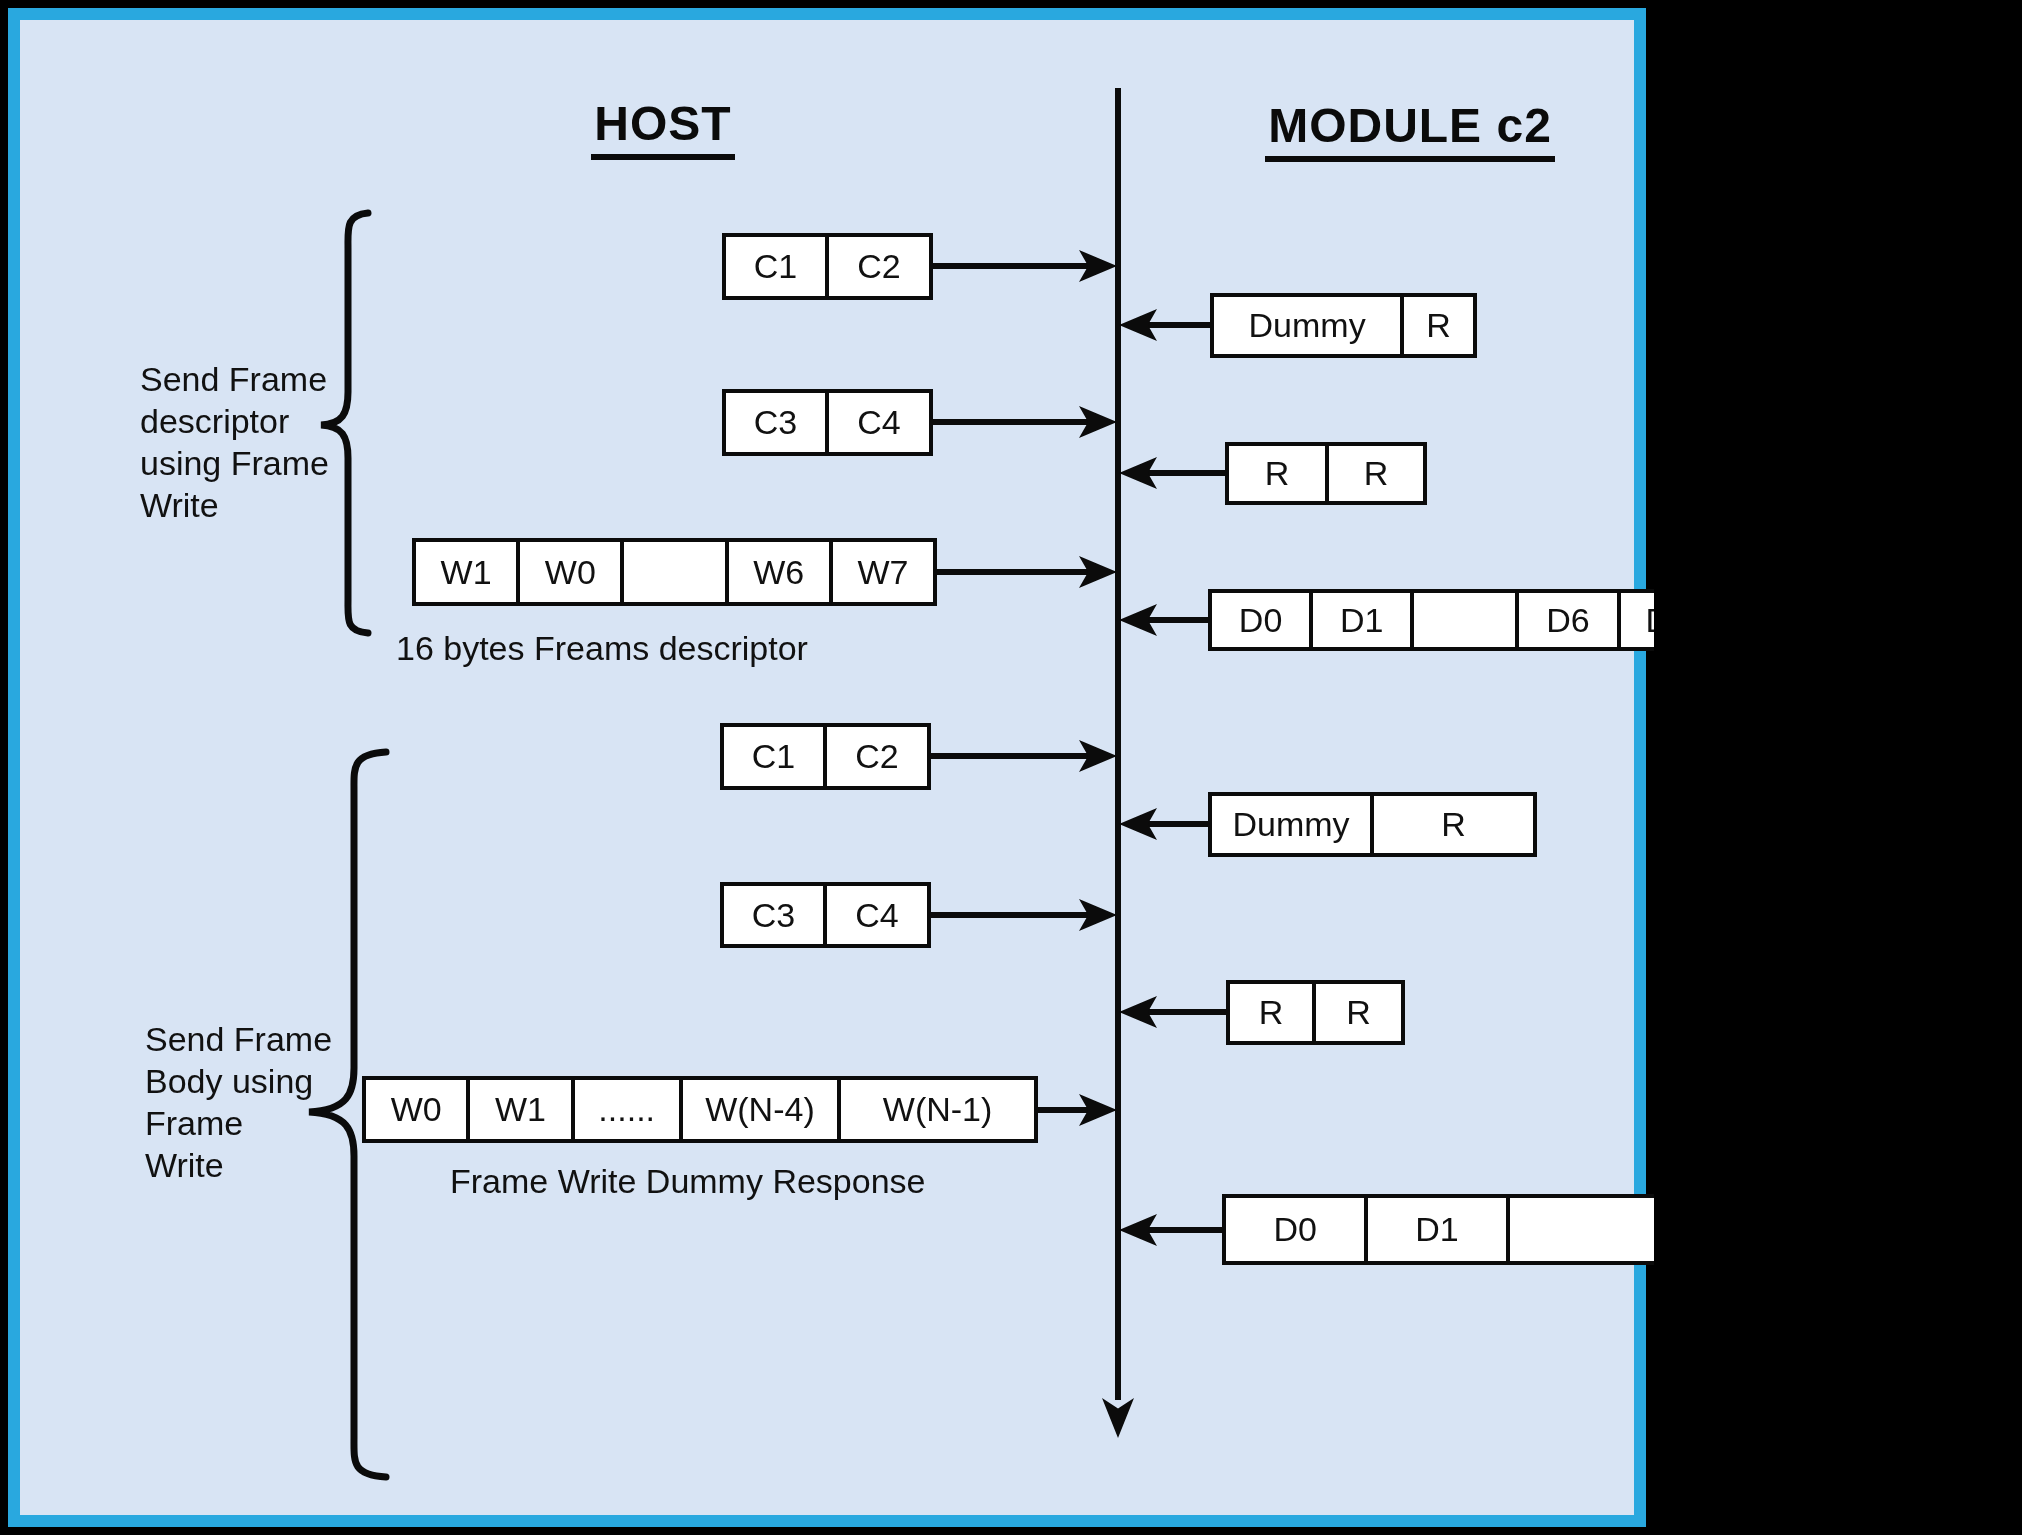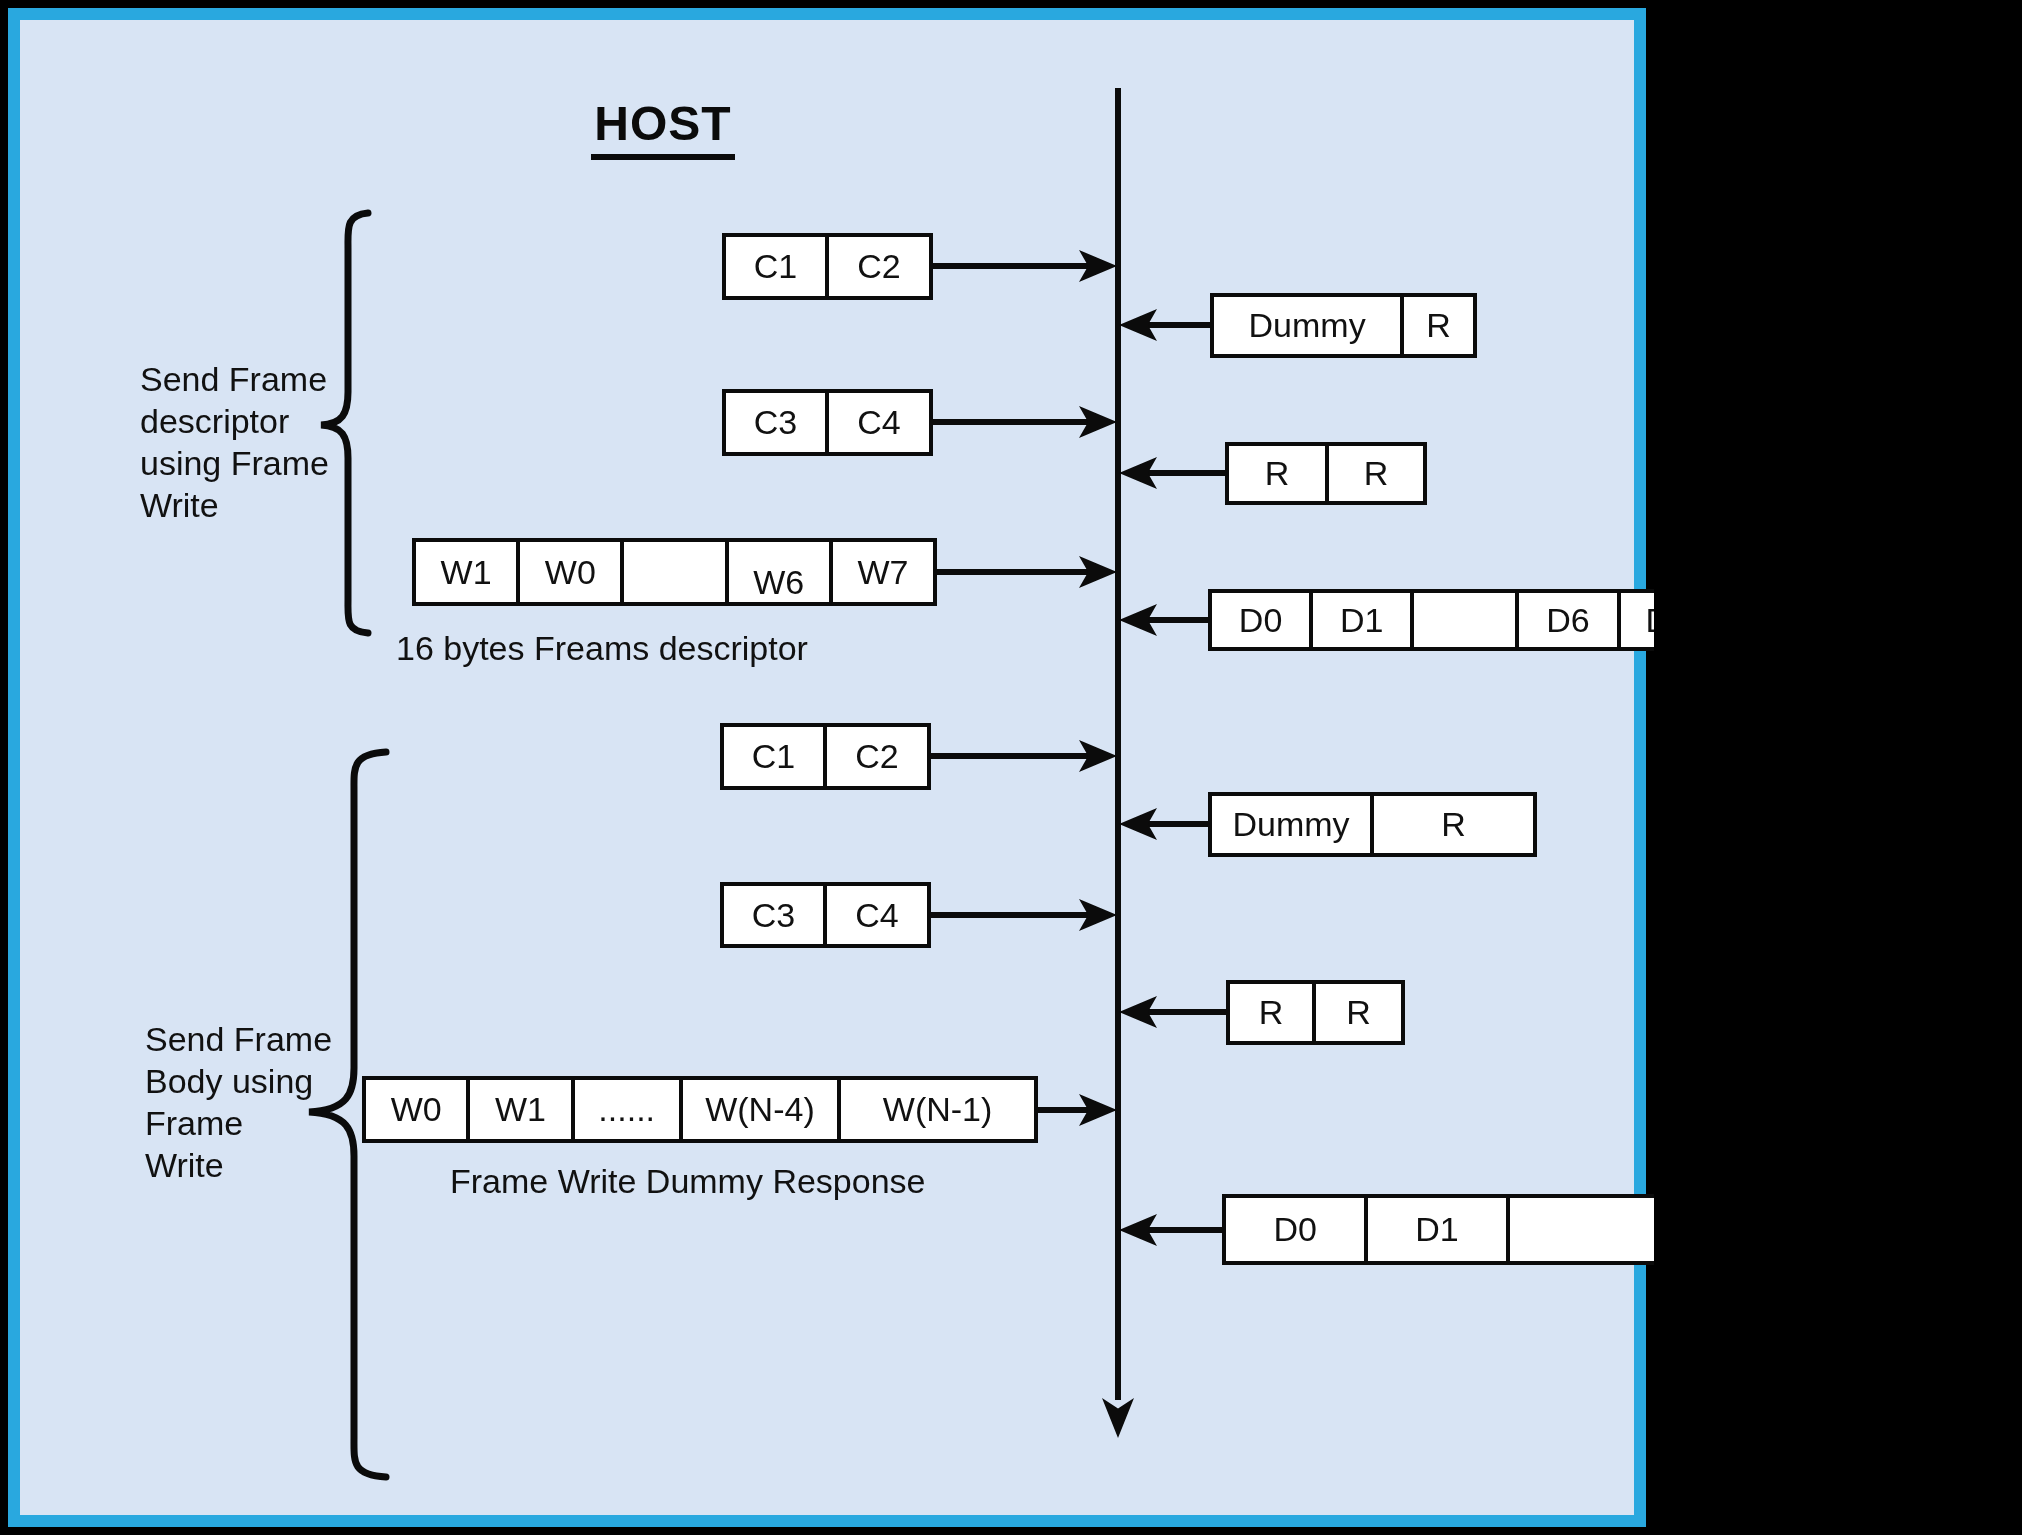--- a/index.html
+++ b/index.html
@@ -89,20 +89,23 @@
 </head>
 <body>
 
 <div id="stage">
   <div id="cyan-frame"></div>
   <div id="inner-area"></div>
 
   <div class="title-wrap" style="left:563px; top:96px; width:200px;">
     <span class="title-text">HOST</span>
   </div>
+  <div class="title-wrap" style="left:1240px; top:98px; width:340px;">
+    <span class="title-text">MODULE c2</span>
+  </div>
 
   <div id="timeline"></div>
   <div id="timeline-arrowhead"></div>
 
   <svg id="braces-svg" width="2022" height="1535" viewBox="0 0 2022 1535">
     <path d="M 368 213 C 346 215 348 228 348 248 L 348 392 C 348 414 342 424 321 425 C 342 426 348 436 348 458 L 348 600 C 348 620 346 631 368 633" fill="none" stroke="#0b0b0b" stroke-width="7" stroke-linecap="round"></path>
     <path d="M 386 752 C 352 754 354 768 354 790 L 354 1068 C 354 1094 347 1110 309 1112 C 347 1114 354 1130 354 1156 L 354 1438 C 354 1462 352 1475 386 1477" fill="none" stroke="#0b0b0b" stroke-width="7" stroke-linecap="round"></path>
   </svg>
 
   <div class="side-label" style="left:140px; top:358px;">
@@ -145,21 +148,21 @@
       <div class="frame-box" style="left: 412px; top: 538px; width: 525px; height: 68px;">
         <div class="frame-cell" style="flex: 105 1 0px;">
           <span>W1</span>
         </div>
         <div class="frame-cell" style="flex: 105 1 0px;">
           <span>W0</span>
         </div>
         <div class="frame-cell" style="flex: 105 1 0px;">
           <span></span>
         </div>
-        <div class="frame-cell" style="flex: 105 1 0px; align-items: flex-end;">
+        <div class="frame-cell" style="flex: 105 1 0px;">
           <span>W6</span>
         </div>
         <div class="frame-cell" style="flex: 105 1 0px;">
           <span>W7</span>
         </div>
       </div>
       <div class="arrow-shaft" style="left: 937px; width: 167px; top: 569px;"></div>
       <div class="arrow-head head-right" style="top: 556px; left: 1079px;"></div>
       <div class="frame-box" style="left: 720px; top: 723px; width: 211px; height: 67px;">
         <div class="frame-cell" style="flex: 105 1 0px;">

